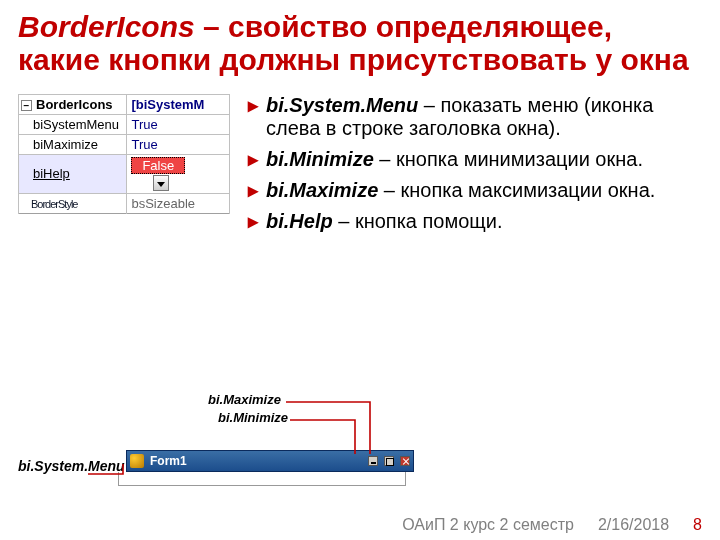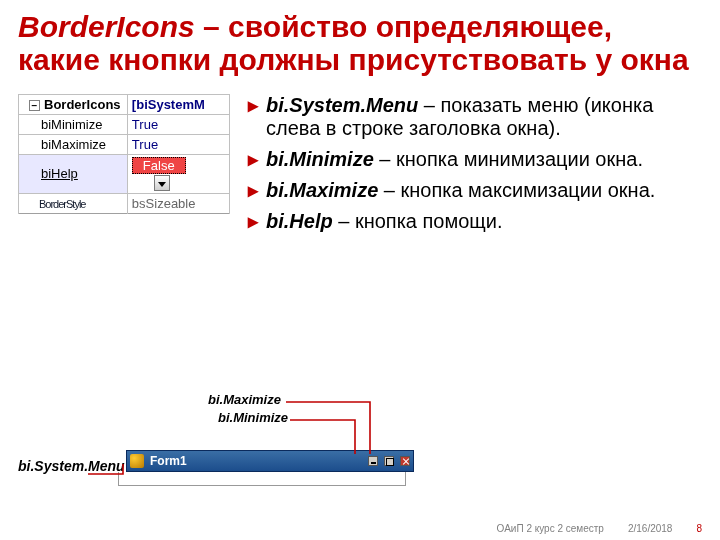--- a/index.html
+++ b/index.html
@@ -39,21 +39,21 @@
     border: 1px solid #a0a0a0;
     width: 212px;
   }
   .inspector td {
     border: 1px solid #c0c0c0;
     padding: 2px 4px;
     height: 20px;
   }
   .inspector .keycol { width: 110px; }
   .inspector .valcol { width: 112px; color: #000080; }
-  .inspector .tree-cell { padding-left: 10px; white-space: nowrap; }
+  .inspector .tree-cell { padding-left: 2px; white-space: nowrap; }
   .inspector .bold { font-weight: bold; }
   .inspector .indent { display: inline-block; width: 12px; }
   .inspector .minus {
     display: inline-block;
     width: 11px; height: 11px;
     border: 1px solid #808080;
     text-align: center;
     line-height: 9px;
     font-size: 10px;
     margin-right: 4px;
@@ -195,21 +195,21 @@
 
   
   .footer {
     position: absolute;
     left: 0; bottom: 0;
     width: 100%;
     display: flex;
     justify-content: flex-end;
     gap: 24px;
     padding: 6px 18px;
-    font-size: 10px;
+    font-size: 16px;
     color: #808080;
   }
   .pgnum { color: #c00000; }
 </style>
 </head>
 <body>
 
 <div class="slide">
   <div class="title">
     <span class="italic">BorderIcons</span><span> – свойство определяющее, какие кнопки должны присутствовать у окна</span>
@@ -218,21 +218,21 @@
   <div class="columns">
     <table class="inspector">
       <tbody>
           <tr>
         <td class="keycol tree-cell bold">
           <span class="minus">−</span><span>BorderIcons</span>
         </td>
         <td class="valcol bold">[biSystemM</td>
       </tr>
       <tr>
-        <td class="keycol tree-cell"><span class="indent"></span><span>biMinimize</span></td>
+        <td class="keycol tree-cell"><span class="indent"></span><span>biSystemMenu</span></td>
         <td class="valcol">True</td>
       </tr>
       <tr>
         <td class="keycol tree-cell"><span class="indent"></span><span>biMaximize</span></td>
         <td class="valcol">True</td>
       </tr>
       <tr class="hl-row">
         <td class="keycol tree-cell"><span class="indent"></span><span>biHelp</span></td>
         <td class="valcol">
           <span class="hl-val">False</span>

